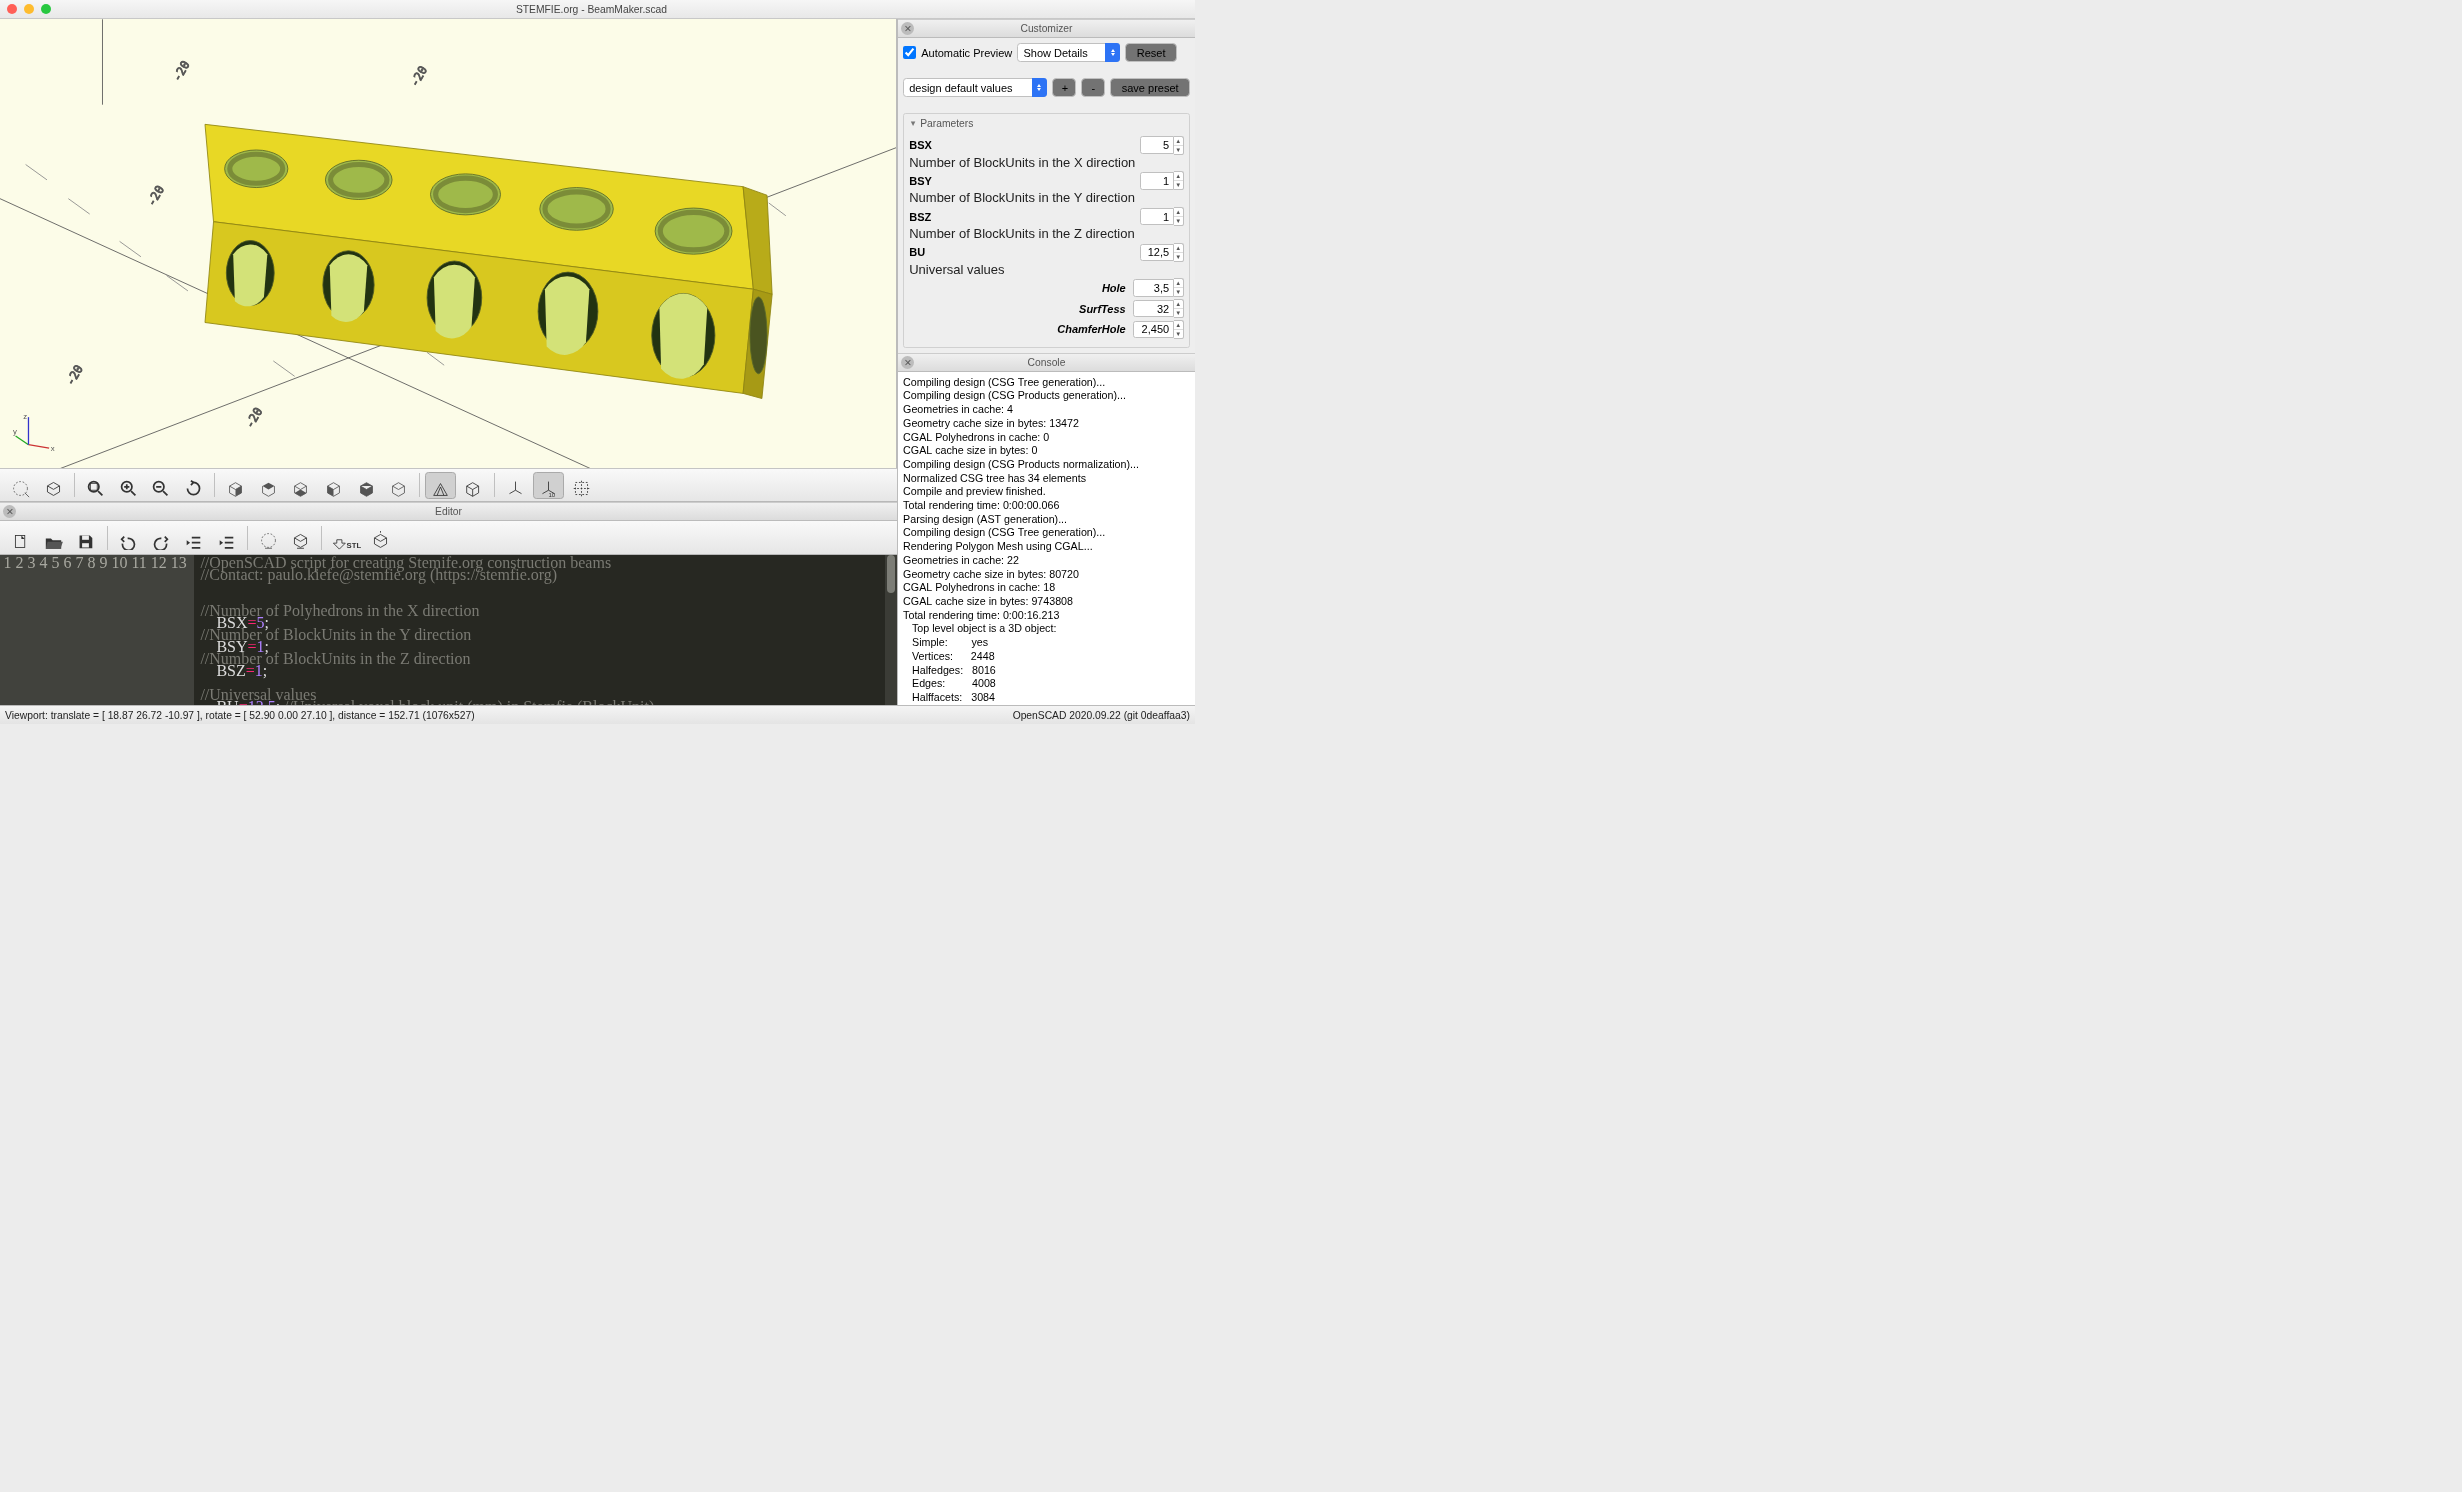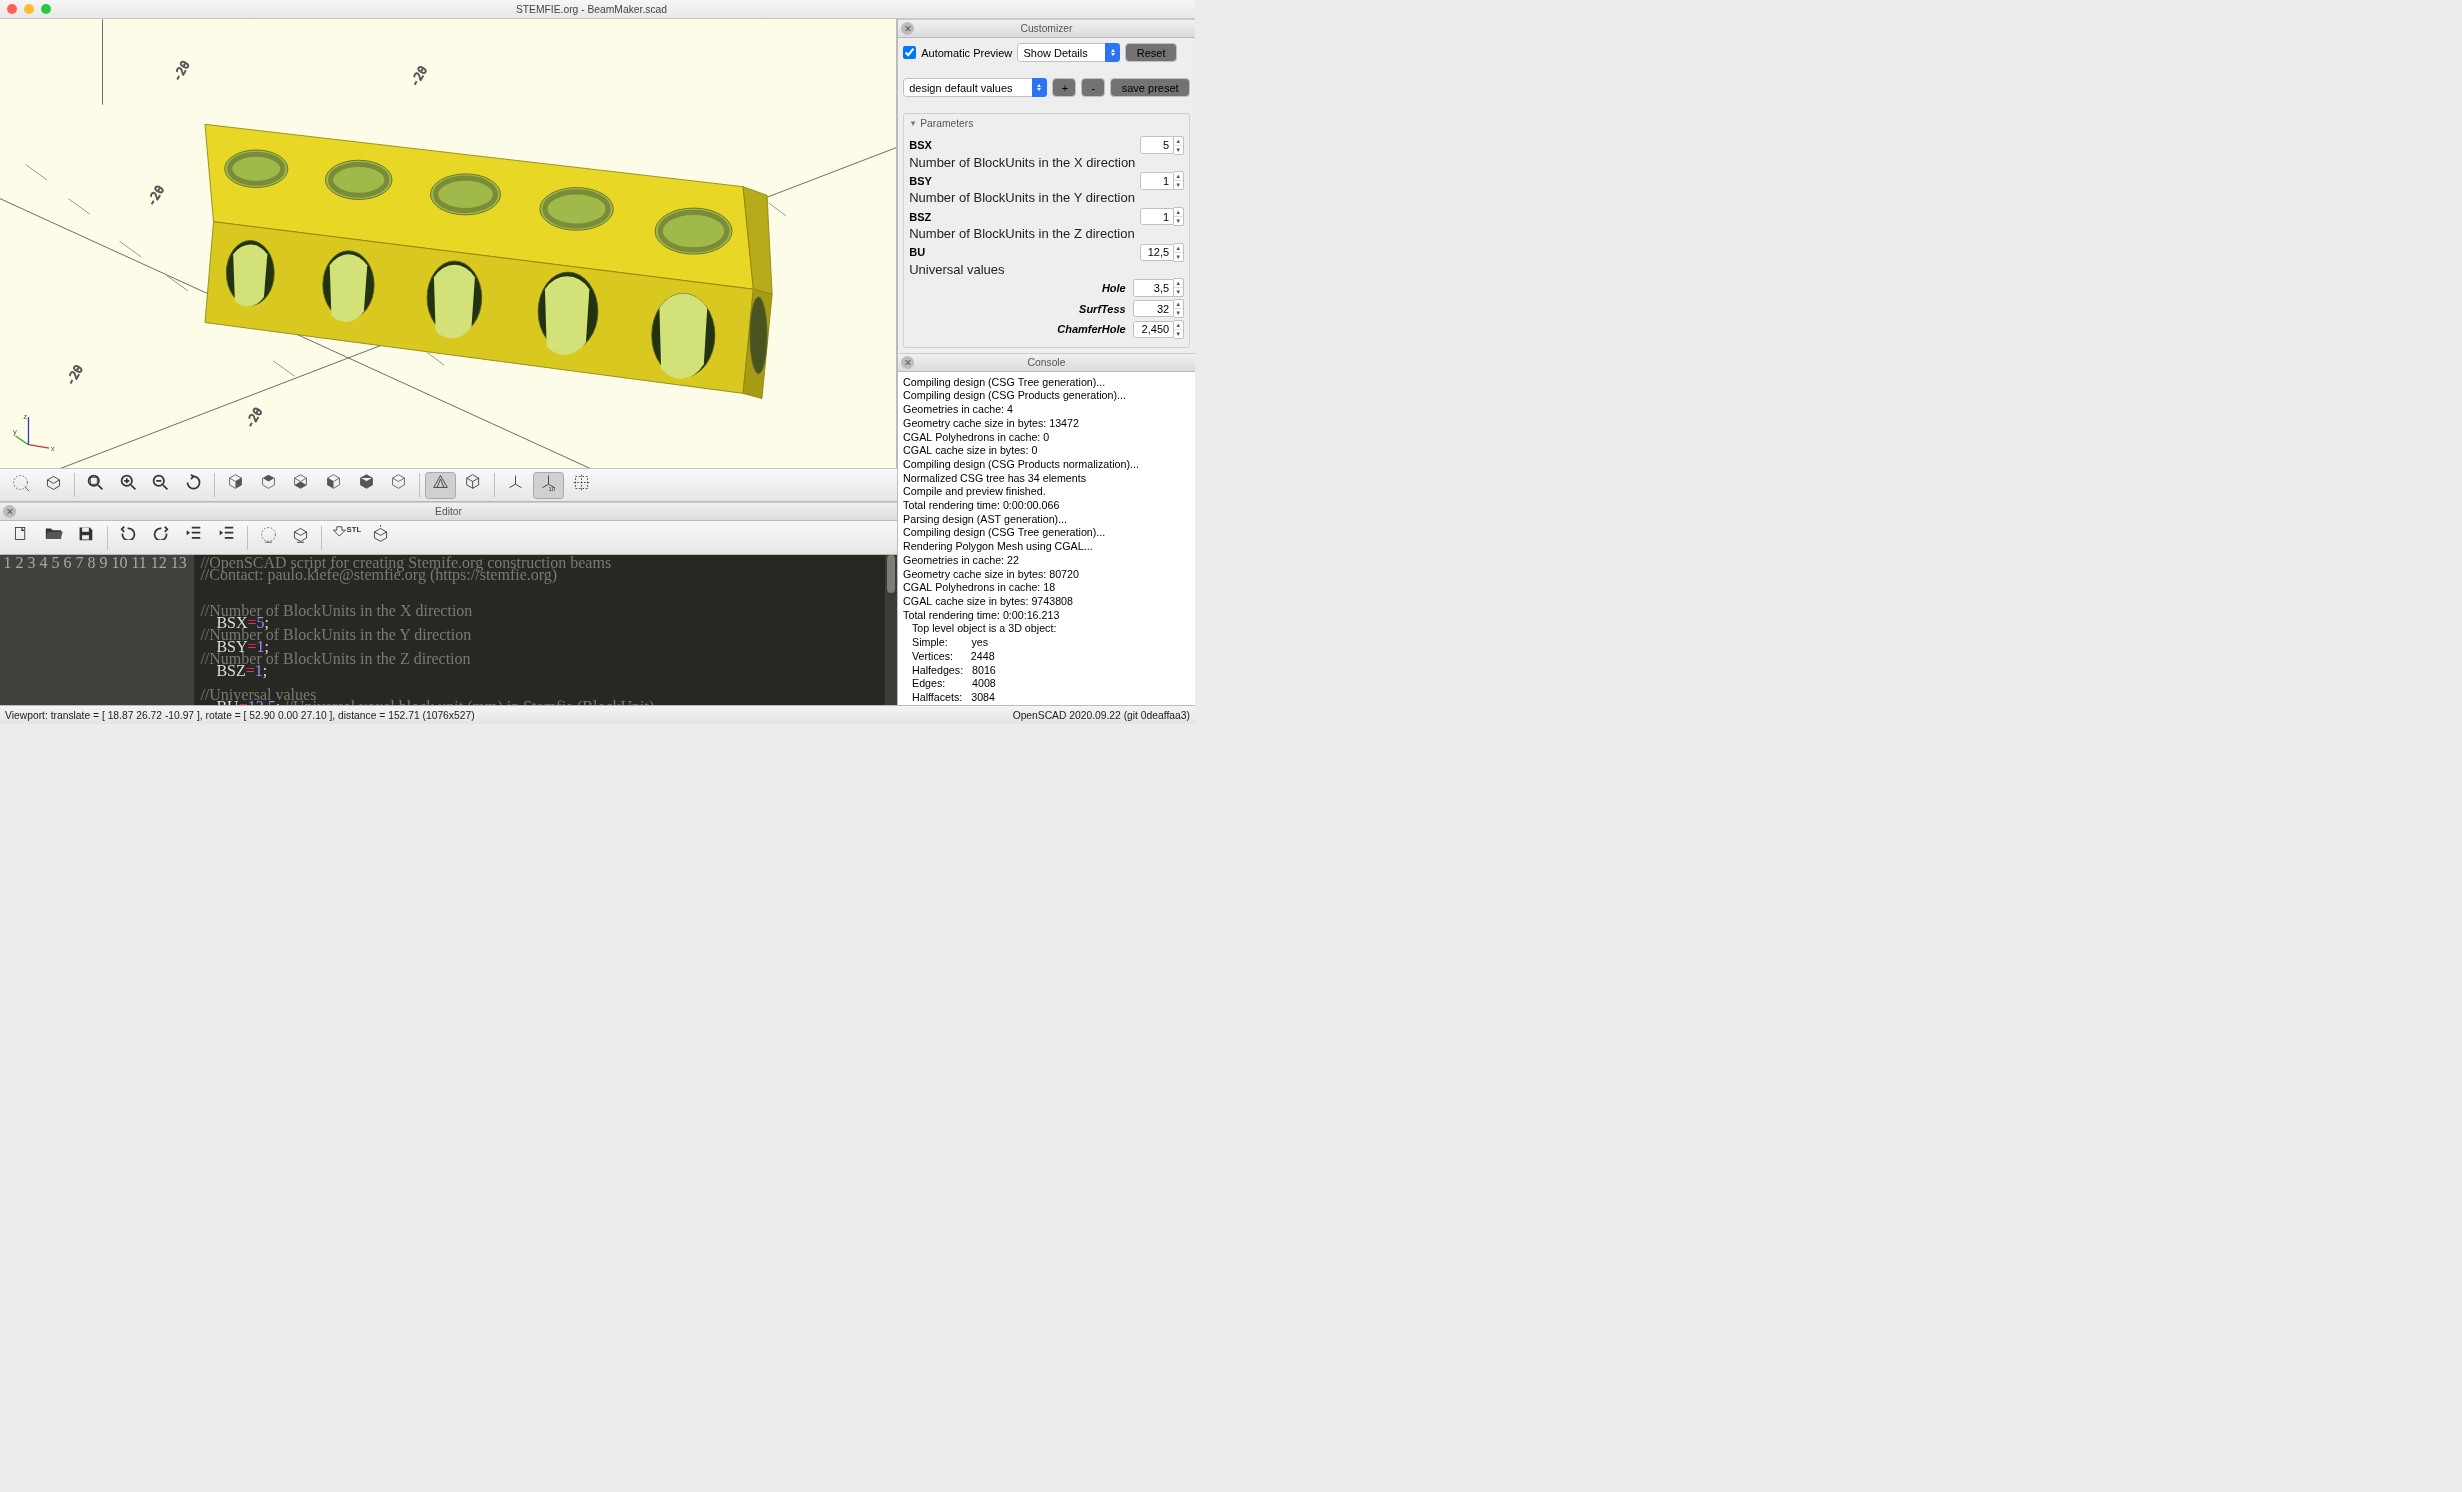--- a/index.html
+++ b/index.html
@@ -41,21 +41,21 @@
 .vp-svg { width:100%; height:100%; }
 .axis-indicator {
   position:absolute; bottom:13px; left:13px;
 }
 .toolbar-3d {
   height:34px; background:linear-gradient(#f9f9f9,#e6e6e6);
   border-top:0.9px solid #c4c4c4; border-bottom:0.9px solid #b8b8b8;
   display:flex; align-items:center; padding:0 5.1px; gap:1.7px;
 }
 .tbtn {
-  width:31px; height:27px; display:flex; align-items:flex-start; justify-content:center;
+  width:31px; height:27px; display:flex; align-items:flex-end; justify-content:center;
   border:0.9px solid transparent; border-radius:3.4px; cursor:pointer;
 }
 .tbtn.active { background:#d0d0d0; border-color:#aaa; }
 .tsep { width:0.9px; height:24px; background:#c0c0c0; margin:0 3.4px; }
 .panel-header {
   height:19px; background:linear-gradient(#f0f0f0,#dcdcdc);
   border-top:0.9px solid #ccc; border-bottom:0.9px solid #bbb;
   display:flex; align-items:center; position:relative; font-size:10.3px; color:#555;
 }
 .panel-close {
@@ -449,21 +449,21 @@
 9
 10
 11
 12
 13
 </div>
       <div class="code" id="code"><span class="cmt">//OpenSCAD script for creating Stemife.org construction beams</span>
 <span class="cmt">//Contact: paulo.kiefe@stemfie.org (https://stemfie.org)</span>
 
 
-<span class="cmt">//Number of BlockUnits in the X direction</span>
+<span class="cmt">//Number of Polyhedrons in the X direction</span>
     BSX<span class="op">=</span><span class="num">5</span>;
 <span class="cmt">//Number of BlockUnits in the Y direction</span>
     BSY<span class="op">=</span><span class="num">1</span>;
 <span class="cmt">//Number of BlockUnits in the Z direction</span>
     BSZ<span class="op">=</span><span class="num">1</span>;
 
 <span class="cmt">//Universal values</span>
     BU<span class="op">=</span><span class="num">12.5</span>; <span class="cmt">//Universal voxel block unit (mm) in Stemfie (BlockUnit)</span>
 </div>
       <div class="code-scroll">

